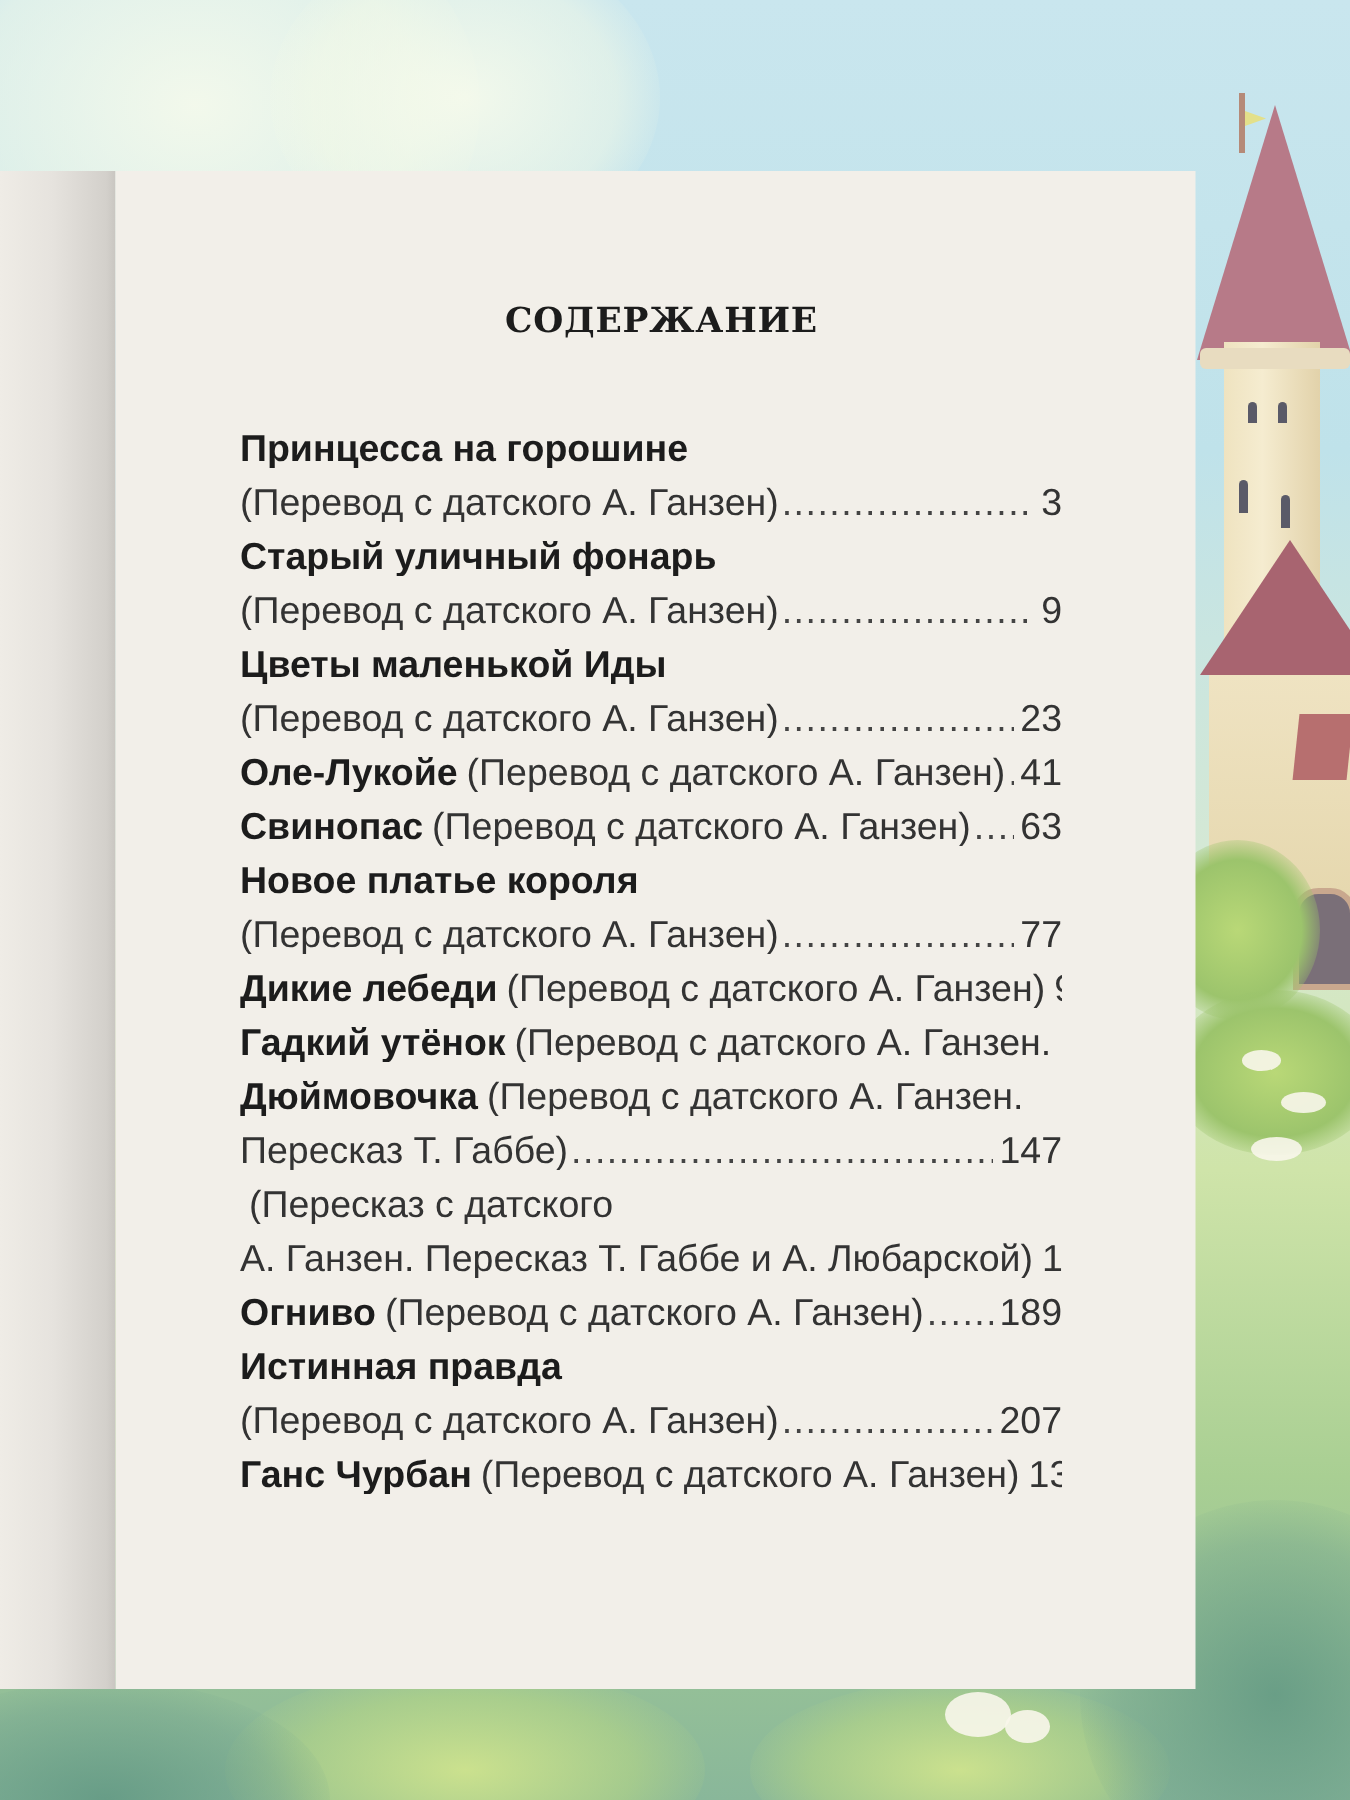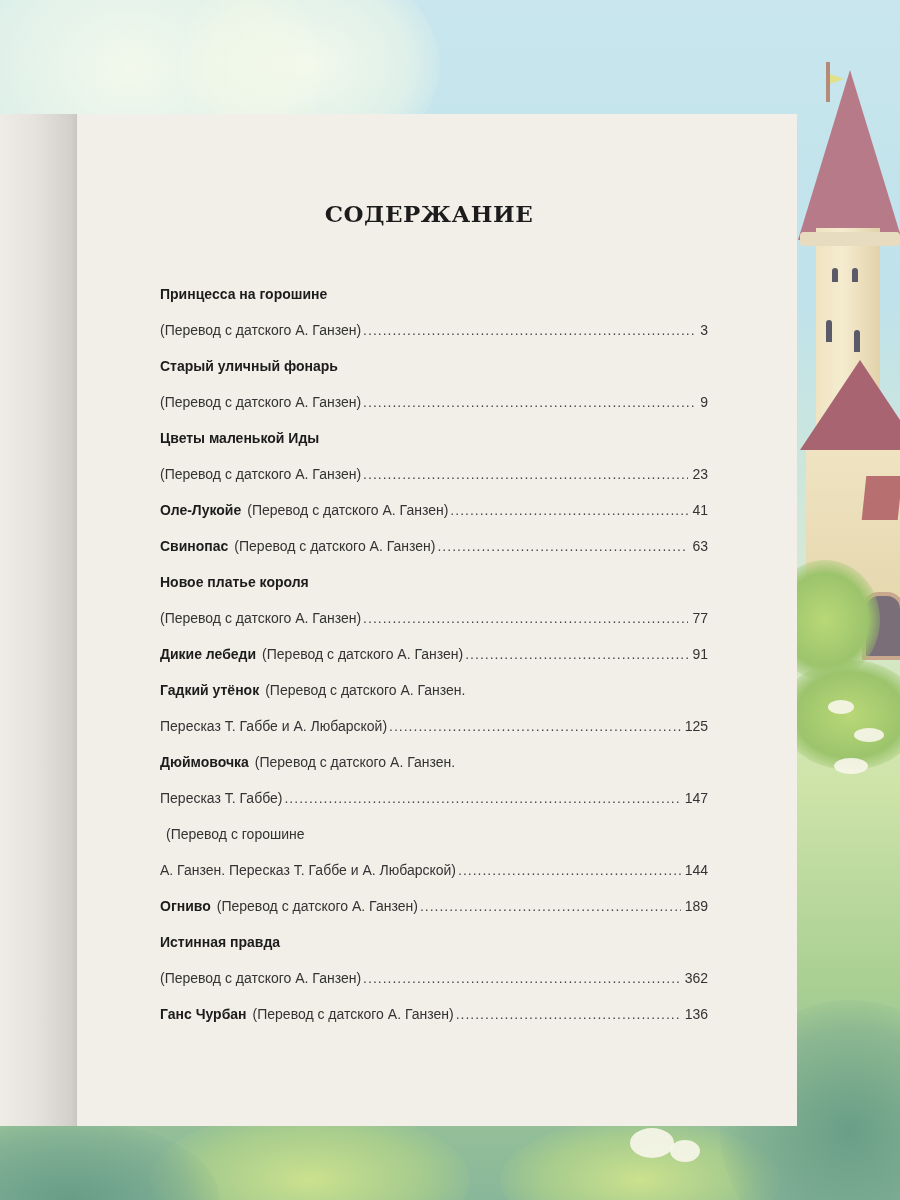--- a/index.html
+++ b/index.html
@@ -50,28 +50,28 @@
     
     .gutter {
       position: absolute; left: 0; top: 114px; width: 77px; height: 1012px;
       background: linear-gradient(90deg, #efece6 0%, #e6e3de 45%, #d3d0cb 92%, #c9c6c1 100%);
     }
     .page {
       position: absolute; left: 77px; top: 114px; width: 720px; height: 1012px;
       background: #f2efe9;
     }
     .toc-title {
-      position: absolute; left: 0; width: 704px; top: 86px; text-align: center;
+      position: absolute; left: 12px; width: 704px; top: 86px; text-align: center;
       font-family: "DejaVu Serif", serif; font-weight: bold; font-size: 23px; letter-spacing: 0.5px;
       color: #1c1c1c;
     }
     .toc { position: absolute; left: 83px; top: 162px; width: 548px; }
     .line {
-      height: 36px; line-height: 26px; font-size: 14px; color: #333;
-      display: flex; align-items: center; white-space: nowrap; overflow: hidden;
+      height: 36px; line-height: 26px; font-size: 25px; color: #333;
+      display: flex; align-items: flex-end; white-space: nowrap; overflow: hidden;
       font-family: "Liberation Sans", sans-serif;
     }
     .line .t { font-weight: bold; color: #1c1c1c; }
     .line .sp { width: 6px; flex: none; }
     .line .dots {
       flex: 1; overflow: hidden; margin: 0 4px 0 2px; color: #444;
       letter-spacing: 1px;
     }
     .line .dots::before { content: "......................................................................................................................"; }
     .line .pg { flex: none; text-align: right; color: #333; }
@@ -183,42 +183,37 @@
           <span class="dots"></span>
           <span class="pg">91</span>
         </div>
       </div>
       <div>
         <div class="line">
           <span class="t">Гадкий утёнок</span>
           <span class="sp"></span>
           <span class="n">(Перевод с датского А. Ганзен.</span>
         </div>
-        <div class="line">
-          <span class="n">Пересказ Т. Габбе и А. Любарской)</span>
-          <span class="dots"></span>
-          <span class="pg">125</span>
-        </div>
       </div>
       <div>
         <div class="line">
           <span class="t">Дюймовочка</span>
           <span class="sp"></span>
           <span class="n">(Перевод с датского А. Ганзен.</span>
         </div>
         <div class="line">
           <span class="n">Пересказ Т. Габбе)</span>
           <span class="dots"></span>
           <span class="pg">147</span>
         </div>
       </div>
       <div>
         <div class="line">
           <span class="sp"></span>
-          <span class="n">(Перевод с горошине</span>
+          <span class="n">(Пересказ с датского</span>
         </div>
         <div class="line">
           <span class="n">А. Ганзен. Пересказ Т. Габбе и А. Любарской)</span>
           <span class="dots"></span>
           <span class="pg">144</span>
         </div>
       </div>
       <div>
         <div class="line">
           <span class="t">Огниво</span>
@@ -228,21 +223,21 @@
           <span class="pg">189</span>
         </div>
       </div>
       <div>
         <div class="line">
           <span class="t">Истинная правда</span>
         </div>
         <div class="line">
           <span class="n">(Перевод с датского А. Ганзен)</span>
           <span class="dots"></span>
-          <span class="pg">362</span>
+          <span class="pg">207</span>
         </div>
       </div>
       <div>
         <div class="line">
           <span class="t">Ганс Чурбан</span>
           <span class="sp"></span>
           <span class="n">(Перевод с датского А. Ганзен)</span>
           <span class="dots"></span>
           <span class="pg">136</span>
         </div>

